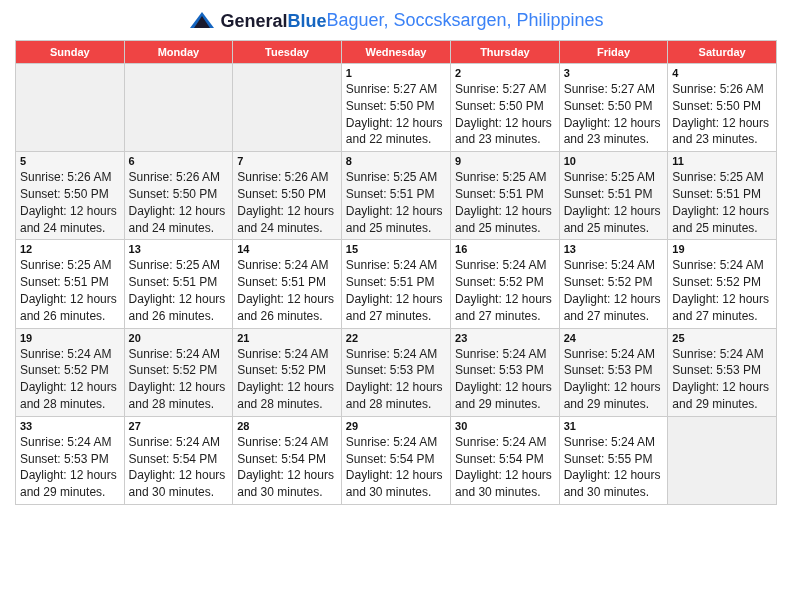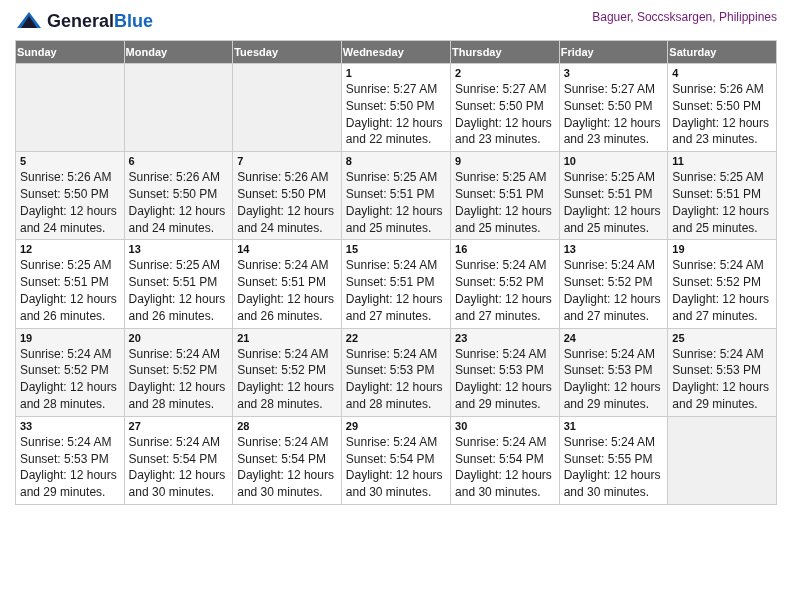--- a/index.html
+++ b/index.html
@@ -5,21 +5,21 @@
     * { box-sizing: border-box; margin: 0; padding: 0; }
     body {
       font-family: Arial, sans-serif;
       background: #fff;
       width: 792px;
       min-height: 612px;
       padding: 10px 15px;
     }
     .header-area {
       display: flex;
-      justify-content: space-between;
+      justify-content: center;
       align-items: flex-start;
       margin-bottom: 8px;
     }
     .logo {
       display: flex;
       align-items: center;
       gap: 4px;
     }
     .logo-icon {
       width: 28px;
@@ -27,33 +27,33 @@
     }
     .title-area {
       text-align: right;
     }
     .main-title {
       font-size: 32px;
       font-weight: bold;
       color: #1a1a2e;
     }
     .subtitle {
-      font-size: 12px;
-      color: #701a75;
+      font-size: 18px;
+      color: #3b82f6;
     }
     .calendar {
       width: 100%;
       border-collapse: collapse;
       font-size: 10.5px;
     }
     .calendar thead tr th {
-      background-color: #737373;
+      background-color: #ef4444;
       color: #fff;
       padding: 5px 1px;
-      text-align: left;
+      text-align: center;
       font-weight: bold;
       font-size: 11px;
       border: 1px solid #ccc;
     }
     .calendar tbody tr td {
       vertical-align: top;
       border: 1px solid #ccc;
       padding: 3px 4px;
       width: 113px;
       min-height: 70px;

